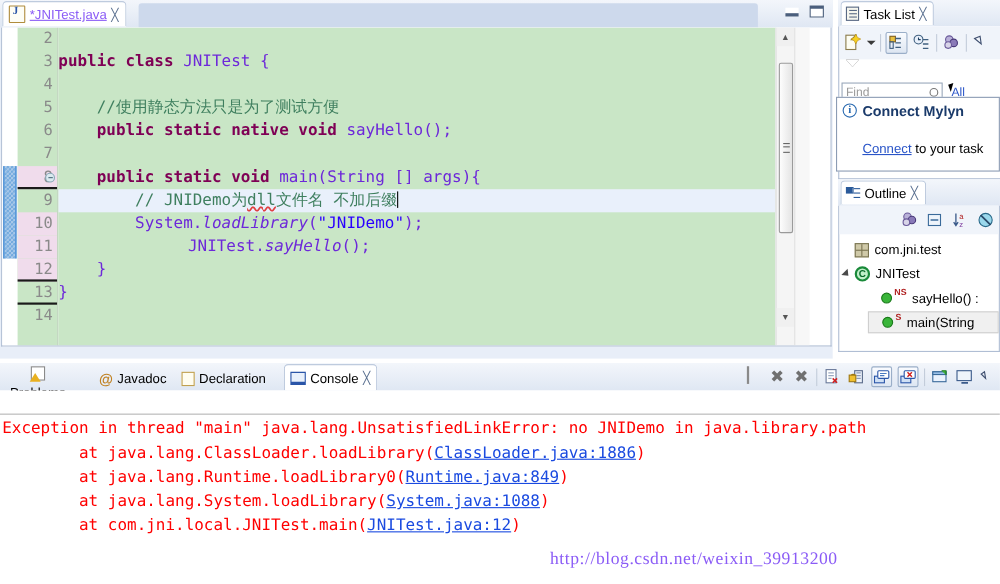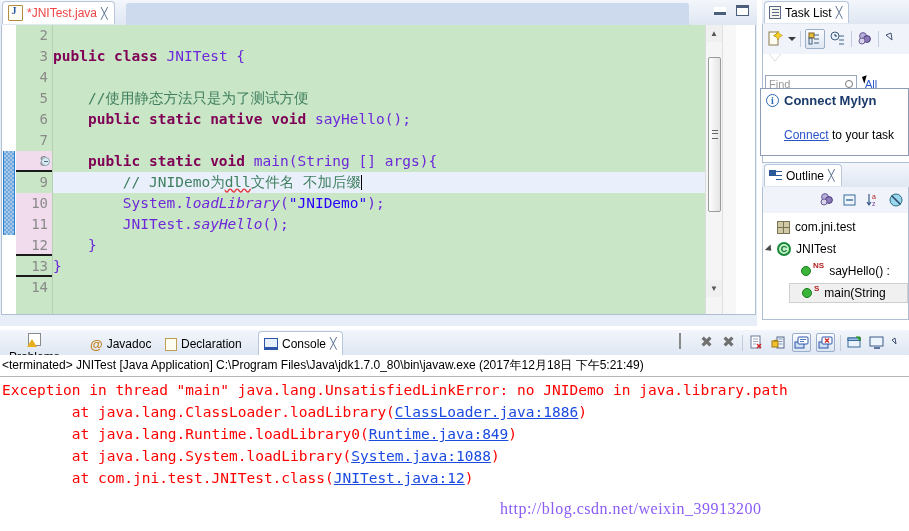--- a/index.html
+++ b/index.html
@@ -38,21 +38,21 @@
     align-items: center;
     gap: 4px;
     padding: 0 6px 0 5px;
     background: #ffffff;
     border: 1px solid #b8c6db;
     border-bottom: none;
     border-radius: 4px 4px 0 0;
     font-size: 12px;
     box-sizing: border-box;
   }
-  .editor-tab .tab-label { color: #ef4444; white-space: nowrap; }
+  .editor-tab .tab-label { color: #8b5cf6; white-space: nowrap; text-decoration: underline; }
   .tab-file-icon {
     width: 13px; height: 14px;
     background: #fdfdf5;
     border: 1px solid #b08c3c;
     border-radius: 1px;
     position: relative;
     display: inline-block;
     flex: none;
   }
   .tab-file-icon::after {
@@ -733,21 +733,21 @@
       <div class="code-area" id="code-area">
           <div class="cline" style="top: 0px;"></div>
           <div class="cline" style="top: 21px;"><span class="kw">public class </span><span class="plain">JNITest {</span></div>
           <div class="cline" style="top: 42px;"></div>
           <div class="cline" style="top: 63px;"><span class="cmt">    //使用静态方法只是为了测试方便</span></div>
           <div class="cline" style="top: 84px;"><span class="plain">    </span><span class="kw">public static native void </span><span class="plain">sayHello();</span></div>
           <div class="cline" style="top: 105px;"></div>
           <div class="cline" style="top: 126px;"><span class="plain">    </span><span class="kw">public static void </span><span class="plain">main(String [] args){</span></div>
           <div class="cline current" style="top: 147px;"><span class="cmt">        // JNIDemo为</span><span class="cmt squiggle">dll</span><span class="cmt">文件名 不加后缀</span><span class="caret"></span></div>
           <div class="cline" style="top: 168px;"><span class="plain">        System.</span><span class="plain ital">loadLibrary</span><span class="plain">(</span><span class="str">"JNIDemo"</span><span class="plain">);</span></div>
-          <div class="cline" style="top: 189px;"><span class="plain">        JNITest.</span><span class="plain ital">sayHello</span><span class="plain">();</span></div>
+          <div class="cline" style="top: 189px; padding-left: 48px;"><span class="plain">        JNITest.</span><span class="plain ital">sayHello</span><span class="plain">();</span></div>
           <div class="cline" style="top: 210px;"><span class="plain">    }</span></div>
           <div class="cline" style="top: 231px;"><span class="plain">}</span></div>
           <div class="cline" style="top: 252px;"></div>
         </div>
 
       <div class="vscroll">
         <div class="vsb-arrow" style="top:0;">▲</div>
         <div class="vsb-thumb">
           <span class="vsb-grip"></span>
         </div>
@@ -969,26 +969,25 @@
         </span>
         <span class="cti">
           <svg width="10" height="17" viewBox="0 0 10 17">
               <path d="M2 6 l4 4 l-1 -6 z" fill="none" stroke="#405070"></path>
             </svg>
         </span>
       </div>
     </div>
 
     <div class="console-body">
-      <div class="term-line">&lt;terminated&gt; JNITest [Java Application] C:\Program Files\Java\jdk1.7.0_80\bin\javaw.exe (2017年12月18日 下午5:21:49)</div>
       <div class="term-rule"></div>
       <div id="console-out">
           <div class="out-line" style="top: 24px;"><span>Exception in thread "main" java.lang.UnsatisfiedLinkError: no JNIDemo in java.library.path</span></div>
           <div class="out-line" style="top: 46px;"><span>        at java.lang.ClassLoader.loadLibrary(</span><span class="out-link">ClassLoader.java:1886</span><span>)</span></div>
           <div class="out-line" style="top: 68px;"><span>        at java.lang.Runtime.loadLibrary0(</span><span class="out-link">Runtime.java:849</span><span>)</span></div>
           <div class="out-line" style="top: 90px;"><span>        at java.lang.System.loadLibrary(</span><span class="out-link">System.java:1088</span><span>)</span></div>
-          <div class="out-line" style="top: 112px;"><span>        at com.jni.test.JNITest.class(</span><span class="out-link">JNITest.java:12</span><span>)</span></div>
+          <div class="out-line" style="top: 112px;"><span>        at com.jni.local.JNITest.main(</span><span class="out-link">JNITest.java:12</span><span>)</span></div>
         </div>
     </div>
   </div>
 
   <div class="watermark">http://blog.csdn.net/weixin_39913200</div>
 </div>
 
 </body></html>

